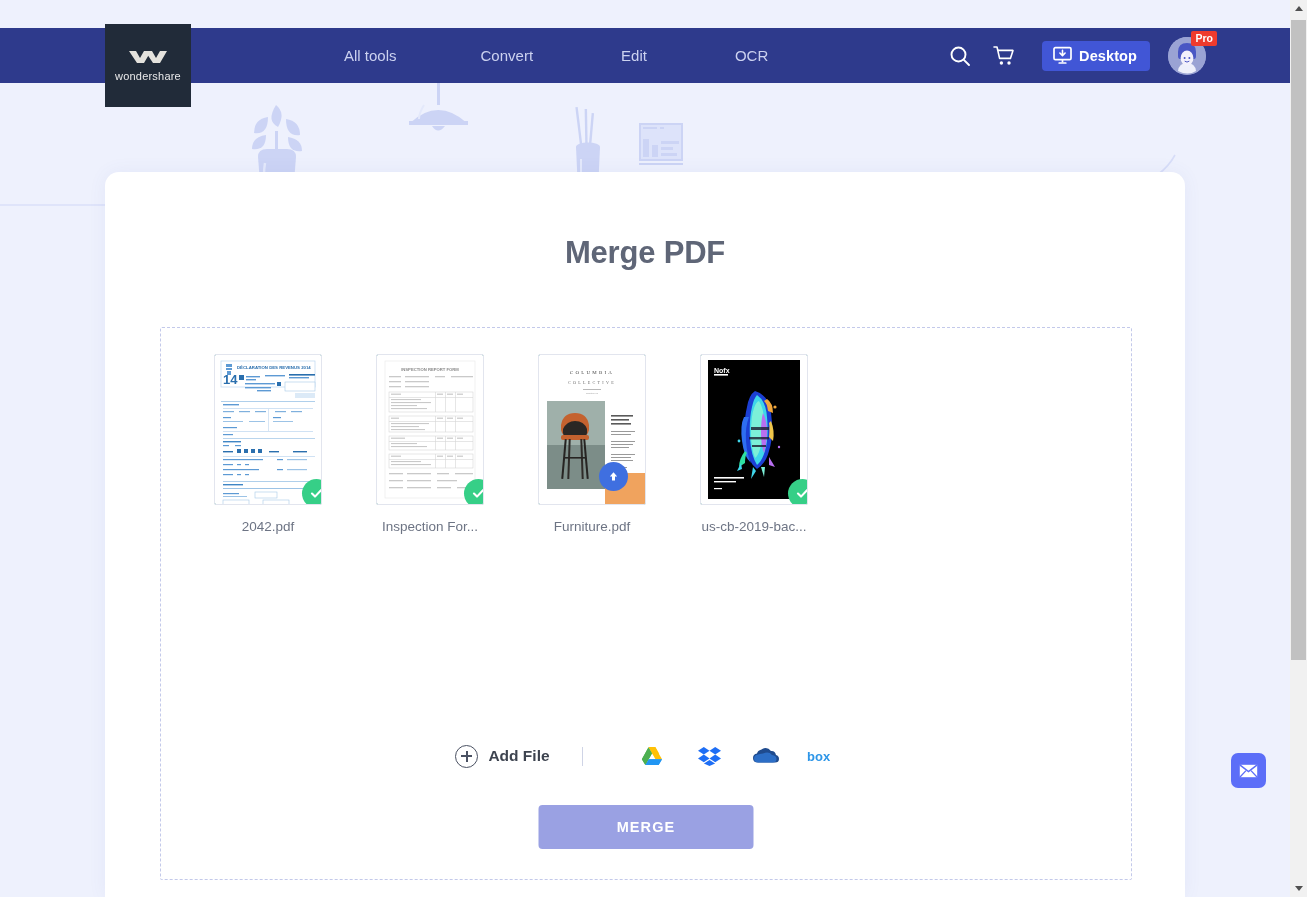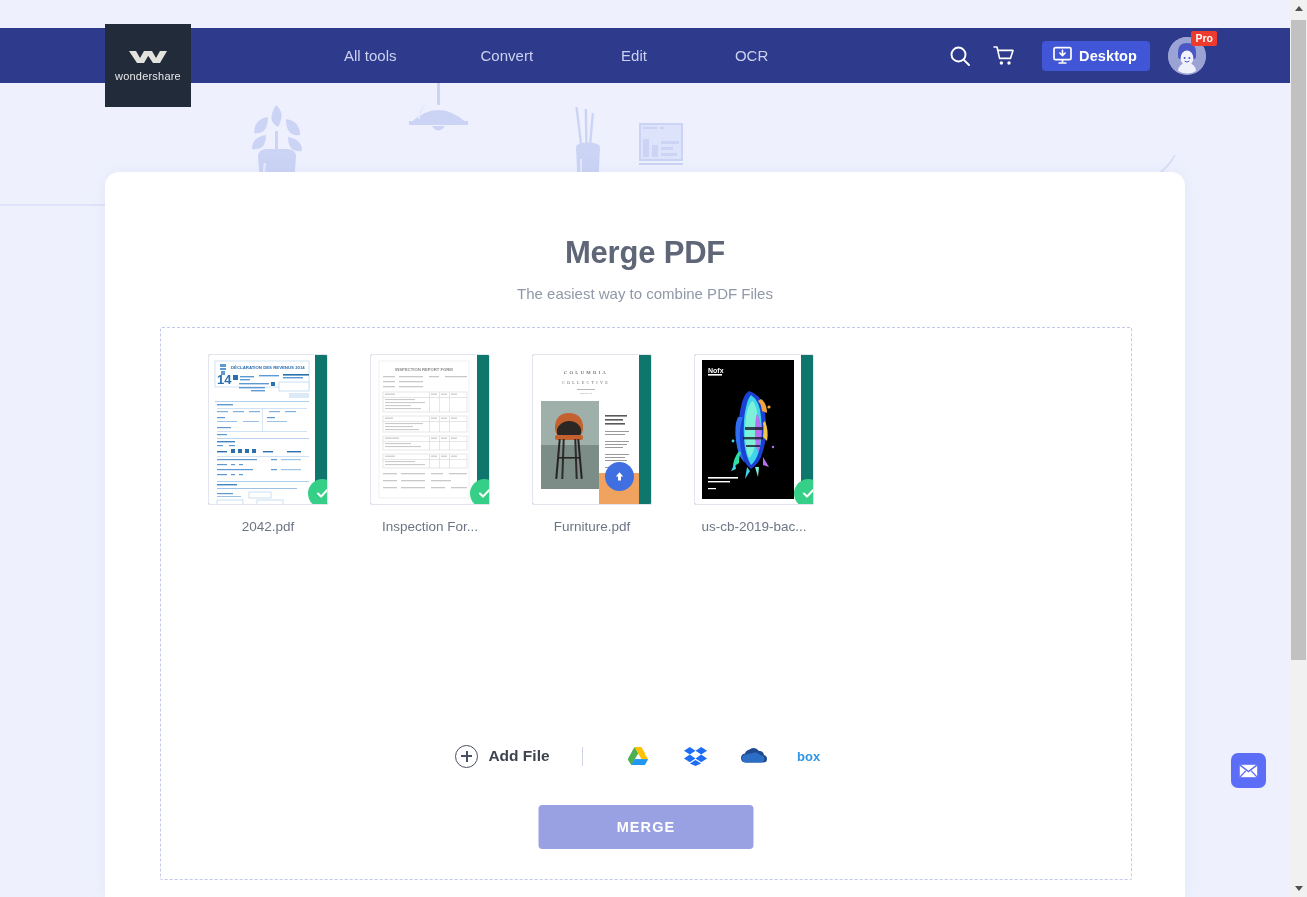--- a/index.html
+++ b/index.html
@@ -196,21 +196,21 @@
   }
   .file-cell {
     width: 162px;
     display: flex;
     flex-direction: column;
     align-items: center;
     cursor: pointer;
   }
   .thumb {
     position: relative;
-    width: 120px; height: 151px;
+    width: 108px; height: 151px;
     background: #0f766e;
     border: 1px solid #e2e5ee;
     border-radius: 2px;
     overflow: hidden;
     text-decoration: underline;
   }
   .thumb svg { display: block; }
   .badge {
     position: absolute;
     right: -10px; bottom: -4px;
@@ -265,21 +265,21 @@
     font-weight: bold;
     color: #3d434f;
   }
   .divider-v {
     width: 1px; height: 19px;
     background: #cfd4e6;
     margin: 0 22px 0 24px;
   }
   .cloud-btn {
     width: 50px; height: 32px;
-    display: flex; align-items: center; justify-content: center;
+    display: flex; align-items: center; justify-content: flex-end;
     cursor: pointer;
   }
   .cloud-btn svg { display: block; }
 
   
   #merge-btn {
     position: absolute;
     left: 50%;
     transform: translateX(-50%);
     top: 477px;
@@ -455,21 +455,20 @@
         </g>
         <ellipse cx="1040" cy="152" rx="11" ry="3" fill="#eef1fd"></ellipse>
         <path d="M1036 159 q 6 5 10 0" stroke="#eef1fd" stroke-width="2" fill="none"></path>
         <path d="M1050 100 q -6 4 -5 9" stroke="#eef1fd" stroke-width="2" fill="none"></path>
       </svg>
     </div>
 
     <div id="card">
 
       <h1 id="page-title">Merge PDF</h1>
-      <p id="page-subtitle">The easiest way to combine PDF Files</p>
 
       <div id="dropzone">
 
         <div id="file-grid">
 
           <div class="file-cell">
             <div class="thumb">
               <svg width="106" height="149" viewBox="0 0 106 149">
                 <rect width="106" height="149" fill="#ffffff"></rect>
                 <rect x="6" y="6" width="94" height="26" fill="#ffffff" stroke="#bcd6ef" stroke-width="0.7"></rect>

